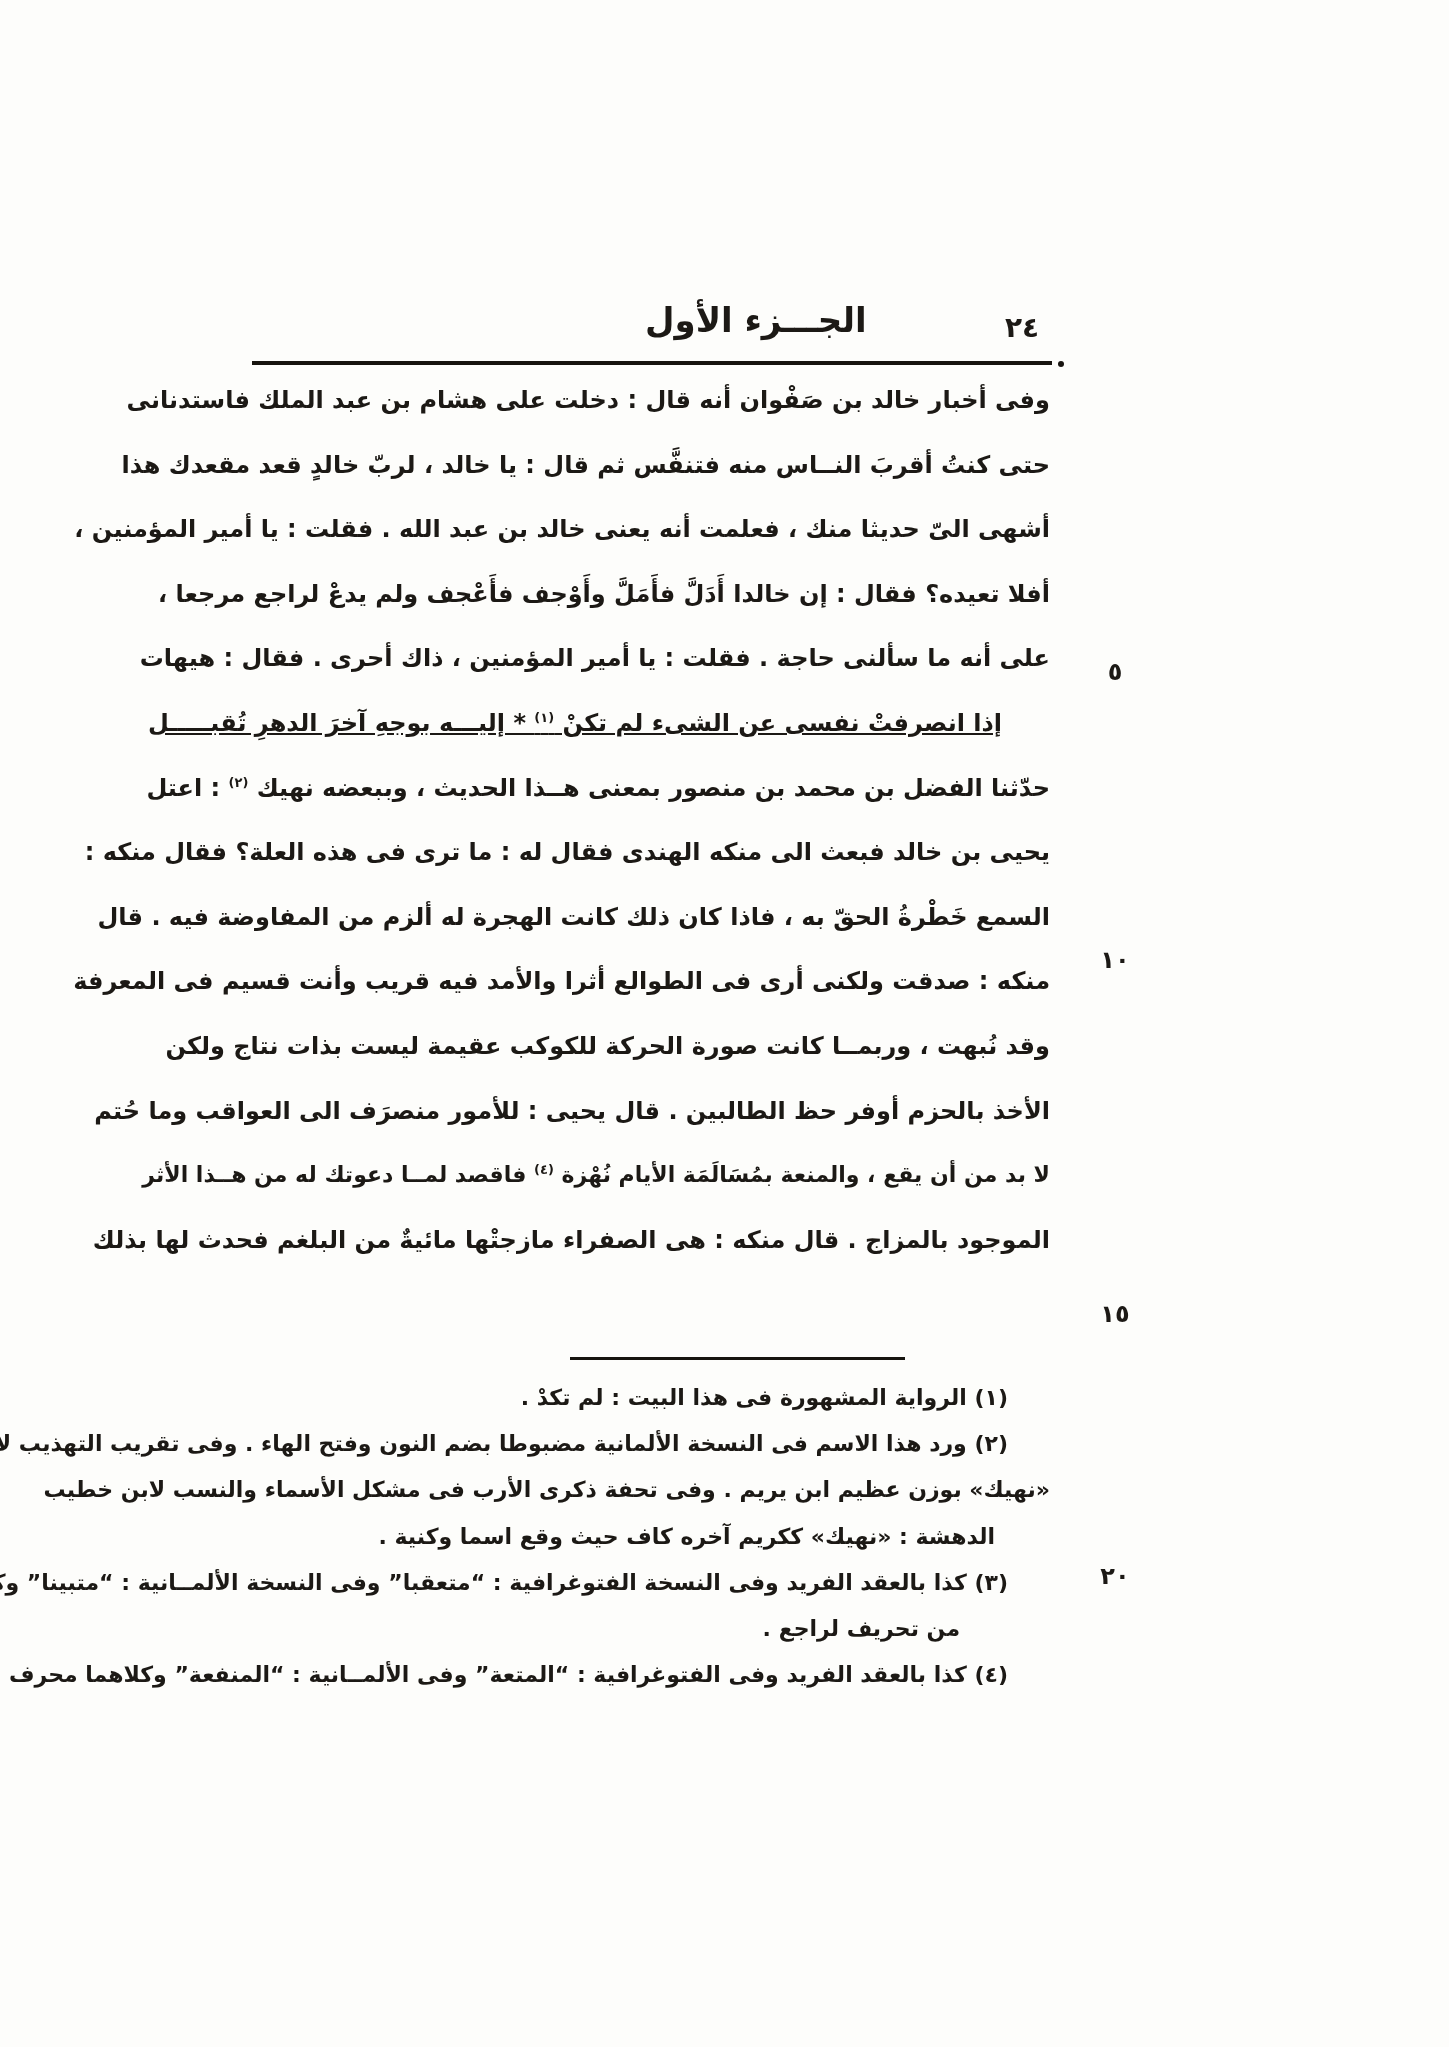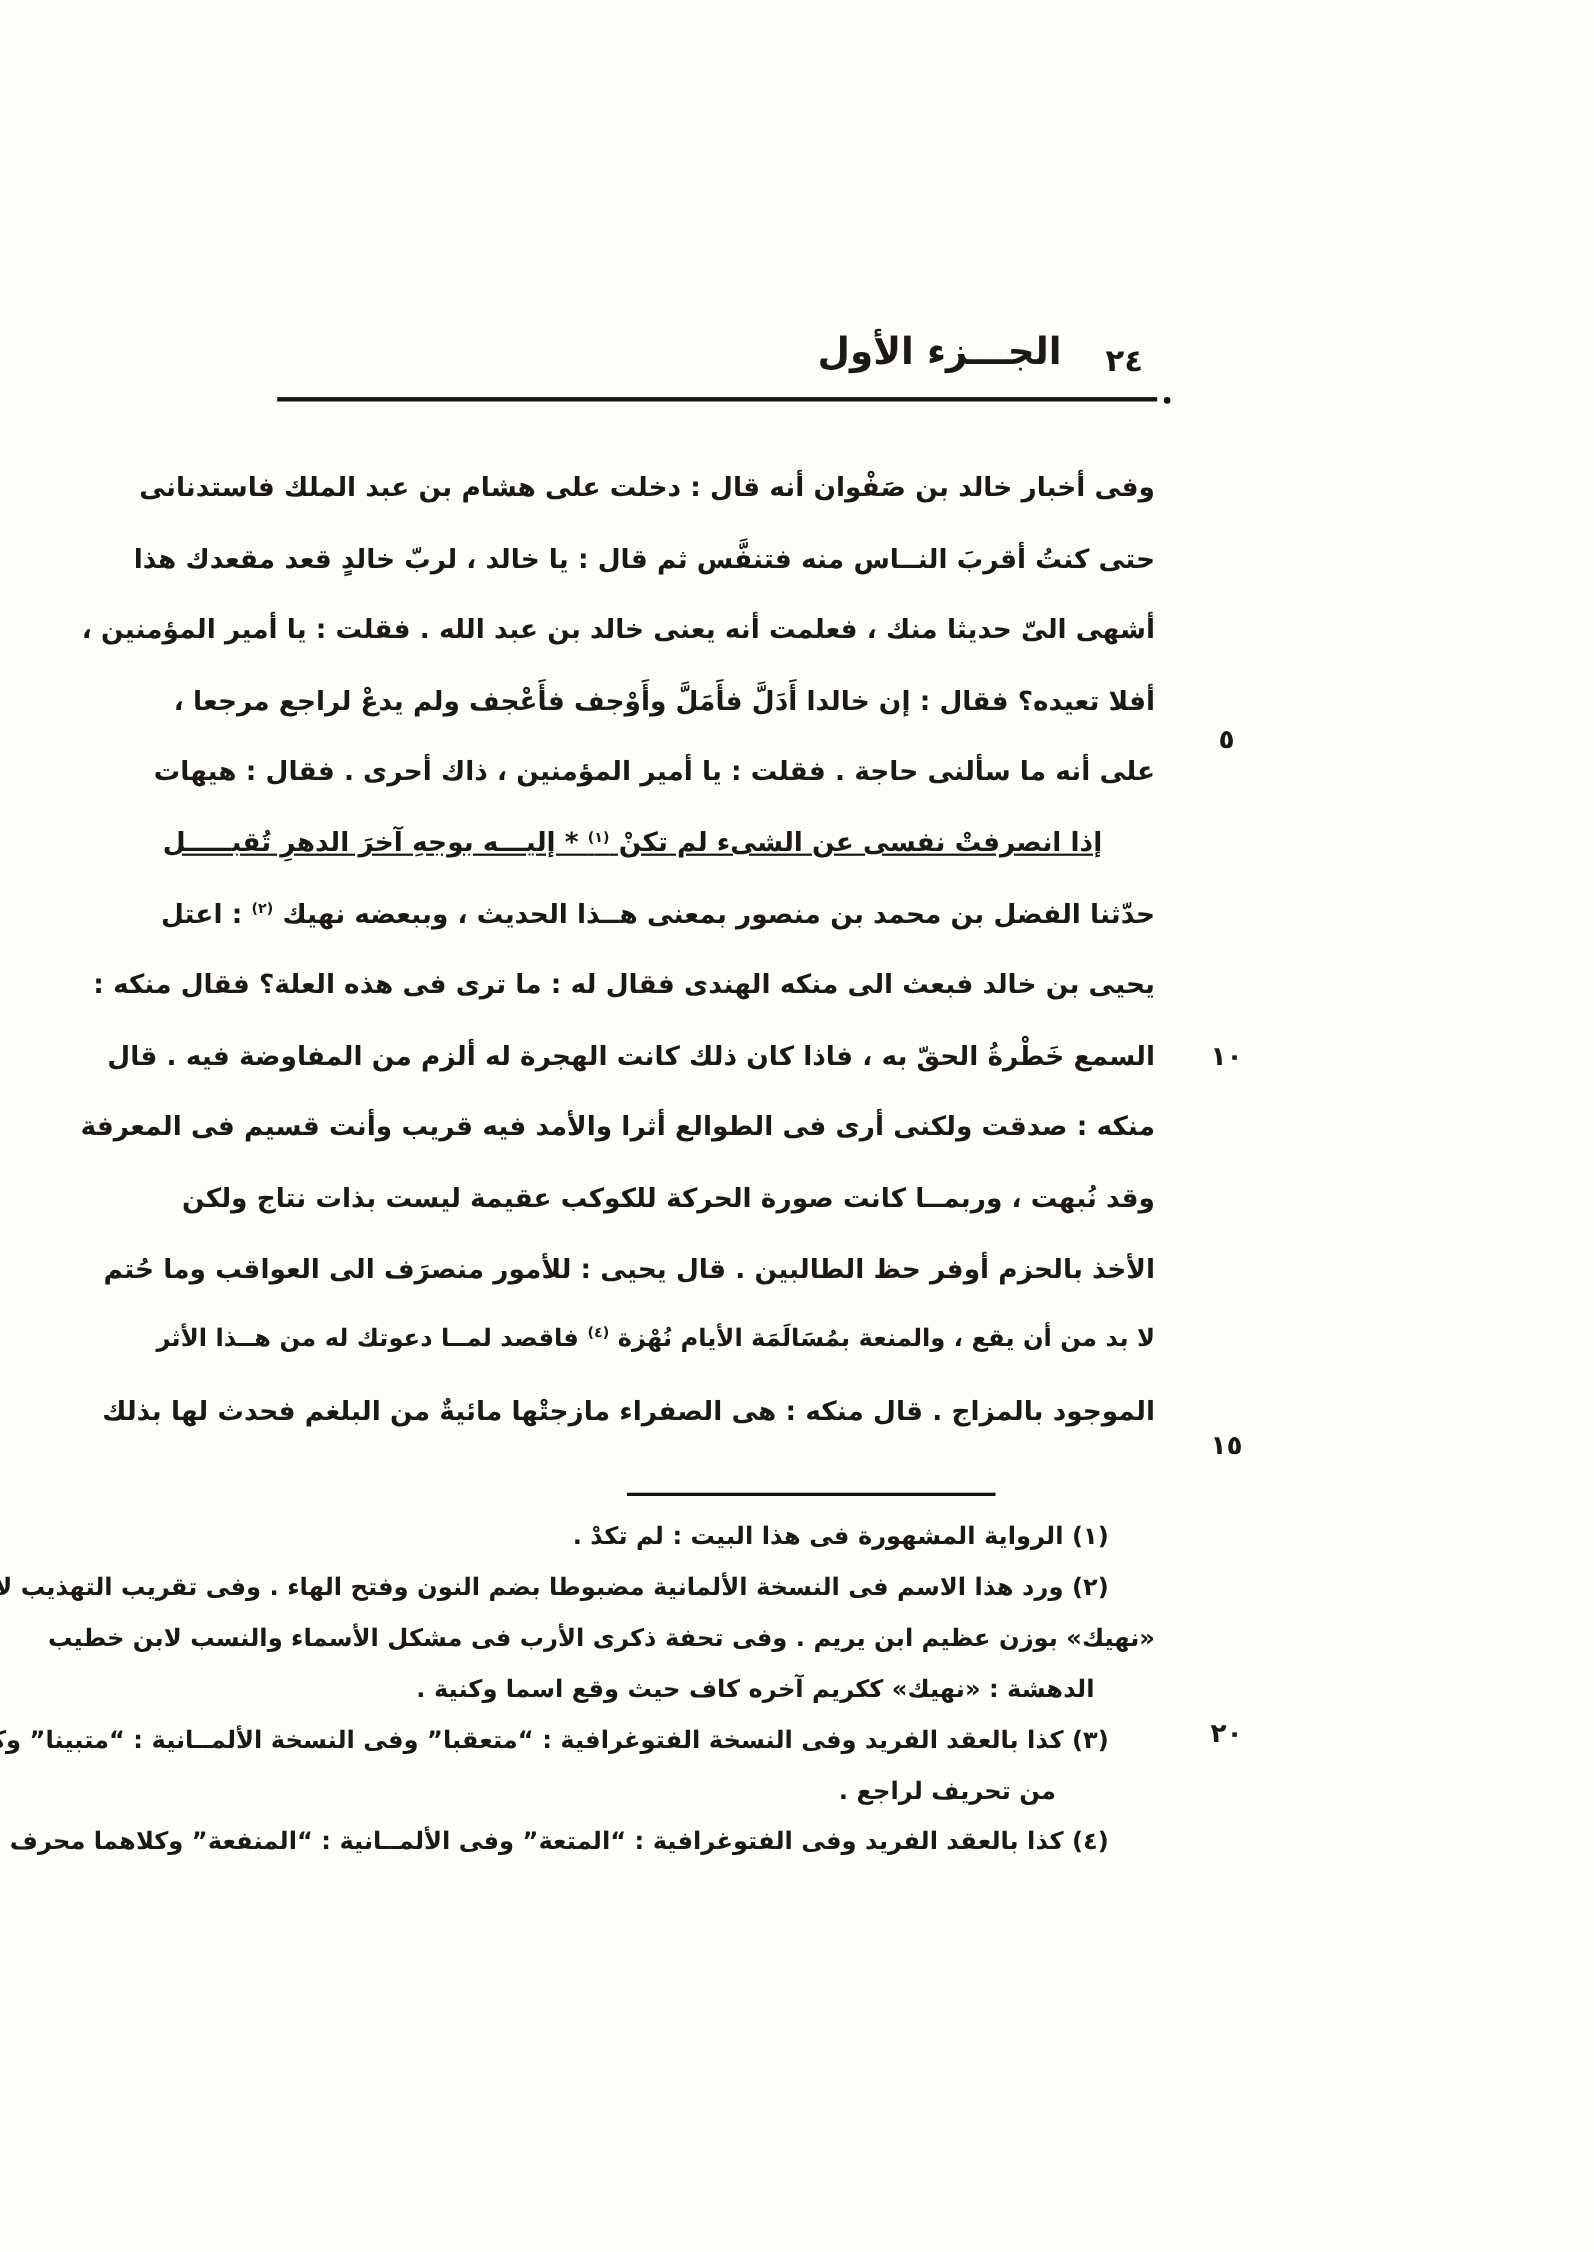--- a/index.html
+++ b/index.html
@@ -7,39 +7,39 @@
     position:relative;
     width:1449px;height:2047px;
     background:#fdfdfb;
     color:#1c1915;
     font-family:"DejaVu Sans",sans-serif;
     overflow:hidden;
   }
   
   #running-head-title{
     position:absolute;top:300px;left:645px;width:320px;
-    text-align:right;
+    text-align:left;
     font-size:34px;font-weight:bold;
     direction:rtl;
   }
   #page-number{
     position:absolute;top:311px;left:1005px;width:60px;
     font-size:28px;font-weight:bold;
   }
   #header-rule{
     position:absolute;top:361px;left:252px;width:800px;height:4px;
     background:#17140f;
   }
   #header-rule-dot{
     position:absolute;top:361px;left:1058px;width:6px;height:6px;
     background:#17140f;border-radius:50%;
   }
   
   #body-text{
-    position:absolute;top:411px;left:250px;width:800px;
+    position:absolute;top:368px;left:250px;width:800px;
     direction:rtl;
   }
   .text-line{
     height:64.6px;line-height:64.6px;
     font-size:24px;font-weight:bold;
     text-align:justify;text-align-last:justify;
     white-space:nowrap;
     overflow:visible;
   }
   .text-line.tight{font-size:22px;}

